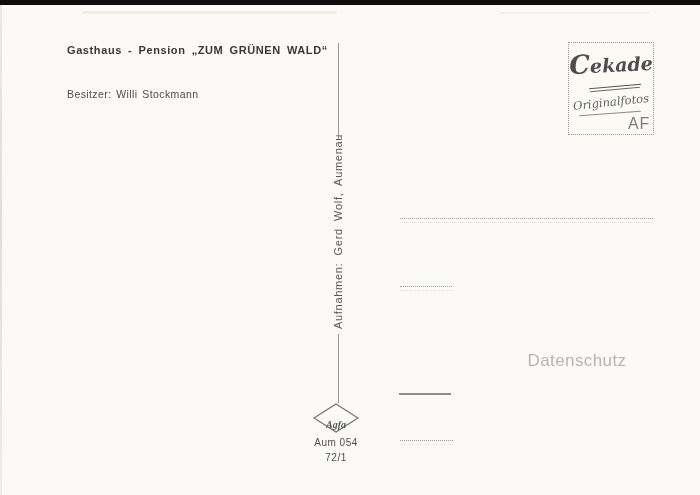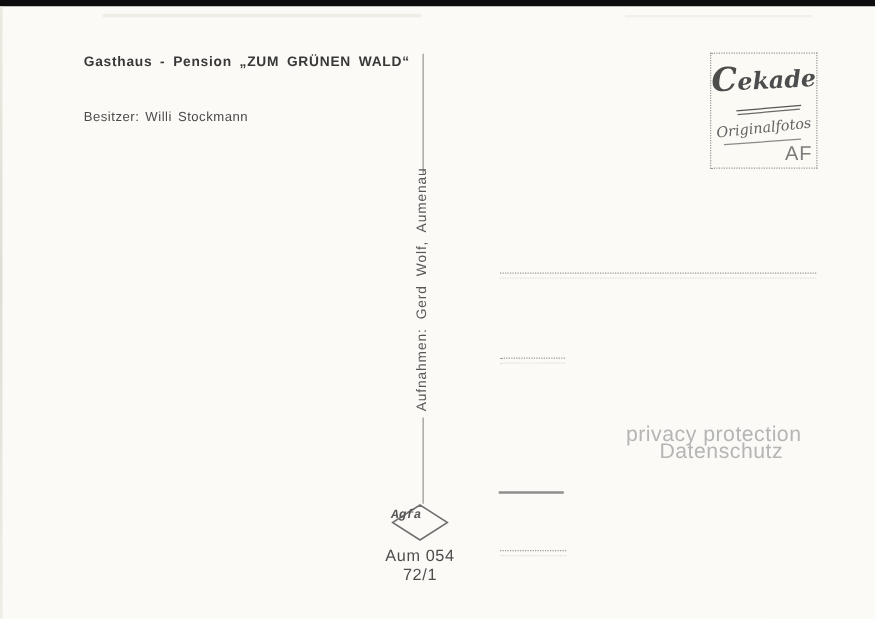--- a/index.html
+++ b/index.html
@@ -54,25 +54,25 @@
   .spine-credit {
     left:247px; top:231px; width:182px; height:14px;
     transform:rotate(-90deg);
     font-size:11px; color:#565656; letter-spacing:.7px; word-spacing:3.5px;
     text-align:center; white-space:nowrap; line-height:14px;
   }
 
   
   .agfa-wrap { left:313px; top:403px; width:46px; height:30px; }
   .agfa-label {
-    position:absolute; left:0; top:4px; width:46px; 
-    font-family:Liberation Mono, monospace; font-style:italic; font-weight:bold;
+    position:absolute; left:0; top:16px; width:46px; text-align:center;
+    font-family:Liberation Serif, serif; font-style:italic; font-weight:bold;
     font-size:10px; color:#575757;
   }
-  .code { left:300px; width:72px; text-align:center; font-size:13px; color:#4e4e4e; letter-spacing:.5px; }
+  .code { left:300px; width:72px; text-align:center; font-size:10px; color:#4e4e4e; letter-spacing:.5px; }
   .code-1 { top:437px; }
   .code-2 { top:452px; }
 
   
   .dotline { height:3px; border-top:1px dotted #9b9b9b; border-bottom:1px dotted #dddddd; }
   .dot-long  { left:400px; top:218px; width:253px; }
   .dot-mid   { left:400px; top:286px; width:52px; }
   .dot-low   { left:400px; top:440px; width:53px; }
   .solid-line { left:399px; top:393px; width:52px; height:2px; background:#8e8e8e; }
 
@@ -115,16 +115,15 @@
   </div>
 
   <div class="abs code code-1">Aum 054</div>
   <div class="abs code code-2">72/1</div>
 
   <div class="abs dotline dot-long"></div>
   <div class="abs dotline dot-mid"></div>
   <div class="abs solid-line"></div>
   <div class="abs dotline dot-low"></div>
 
-  <div class="abs wm wm-1">privacy protection</div>
   <div class="abs wm wm-2">Datenschutz</div>
 
 </div>
 
 </body></html>

